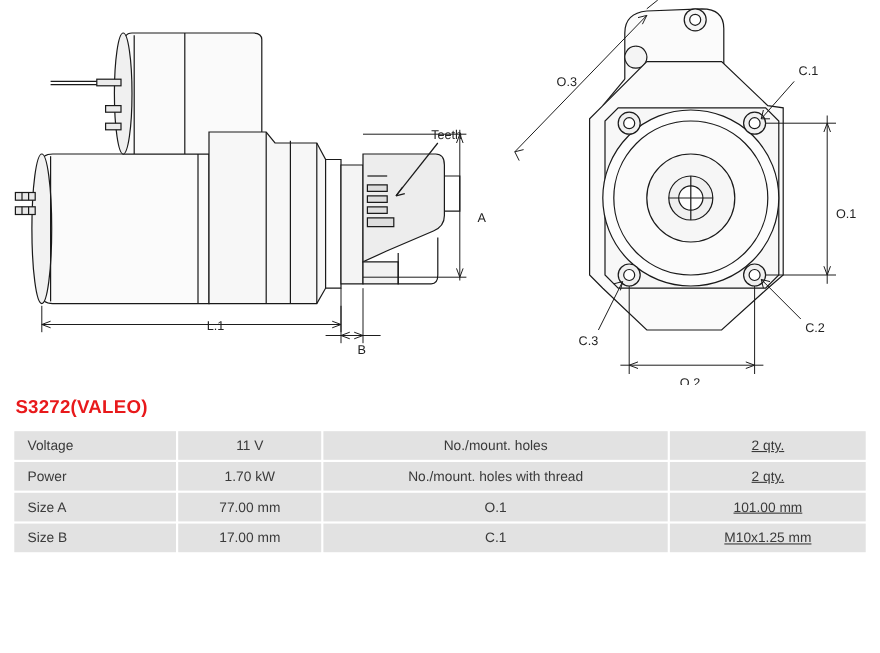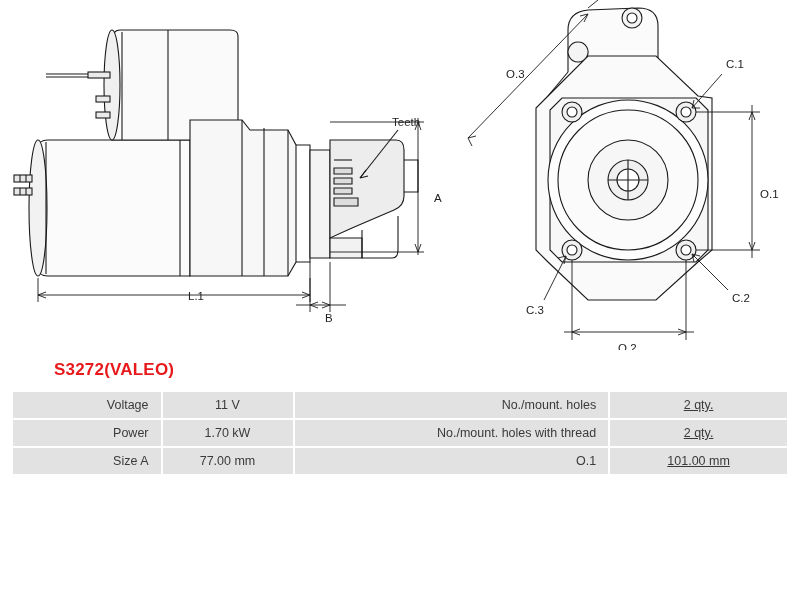--- a/index.html
+++ b/index.html
@@ -32,49 +32,48 @@
   }
   
   .title {
     position: absolute;
     left: 14px;
     top: 360px;
     font-size: 17px;
     font-weight: bold;
     color: #e8191b;
     letter-spacing: 0.2px;
-    margin-left: 40px;
   }
   
   .spec-table {
     position: absolute;
     left: 11px;
     top: 390px;
     width: 778px;
     border-collapse: separate;
     border-spacing: 2px 2px;
     font-size: 12.5px;
   }
   .spec-table td {
     background: #e2e2e2;
     height: 26px;
     padding: 0 12px;
     color: #3a3a3a;
     white-space: nowrap;
   }
   .lbl-left {
-    text-align: right;
+    text-align: left;
     width: 130px;
   }
   .val-left {
     text-align: center;
     width: 110px;
   }
   .lbl-right {
-    text-align: right;
+    text-align: center;
     width: 300px;
   }
   .val-right {
     text-align: center;
     width: 160px;
     text-decoration: underline;
   }
   .dim-text {
     font-family: "Liberation Sans", sans-serif;
     font-size: 11.5px;
@@ -255,16 +254,22 @@
         <td class="val-left">1.70 kW</td>
         <td class="lbl-right">No./mount. holes with thread</td>
         <td class="val-right">2 qty.</td>
       </tr>
       <tr>
         <td class="lbl-left">Size A</td>
         <td class="val-left">77.00 mm</td>
         <td class="lbl-right">O.1</td>
         <td class="val-right">101.00 mm</td>
       </tr>
+      <tr>
+        <td class="lbl-left">Size B</td>
+        <td class="val-left">17.00 mm</td>
+        <td class="lbl-right">C.1</td>
+        <td class="val-right">M10x1.25 mm</td>
+      </tr>
     </tbody>
   </table>
 
 </div>
 
 </body></html>

